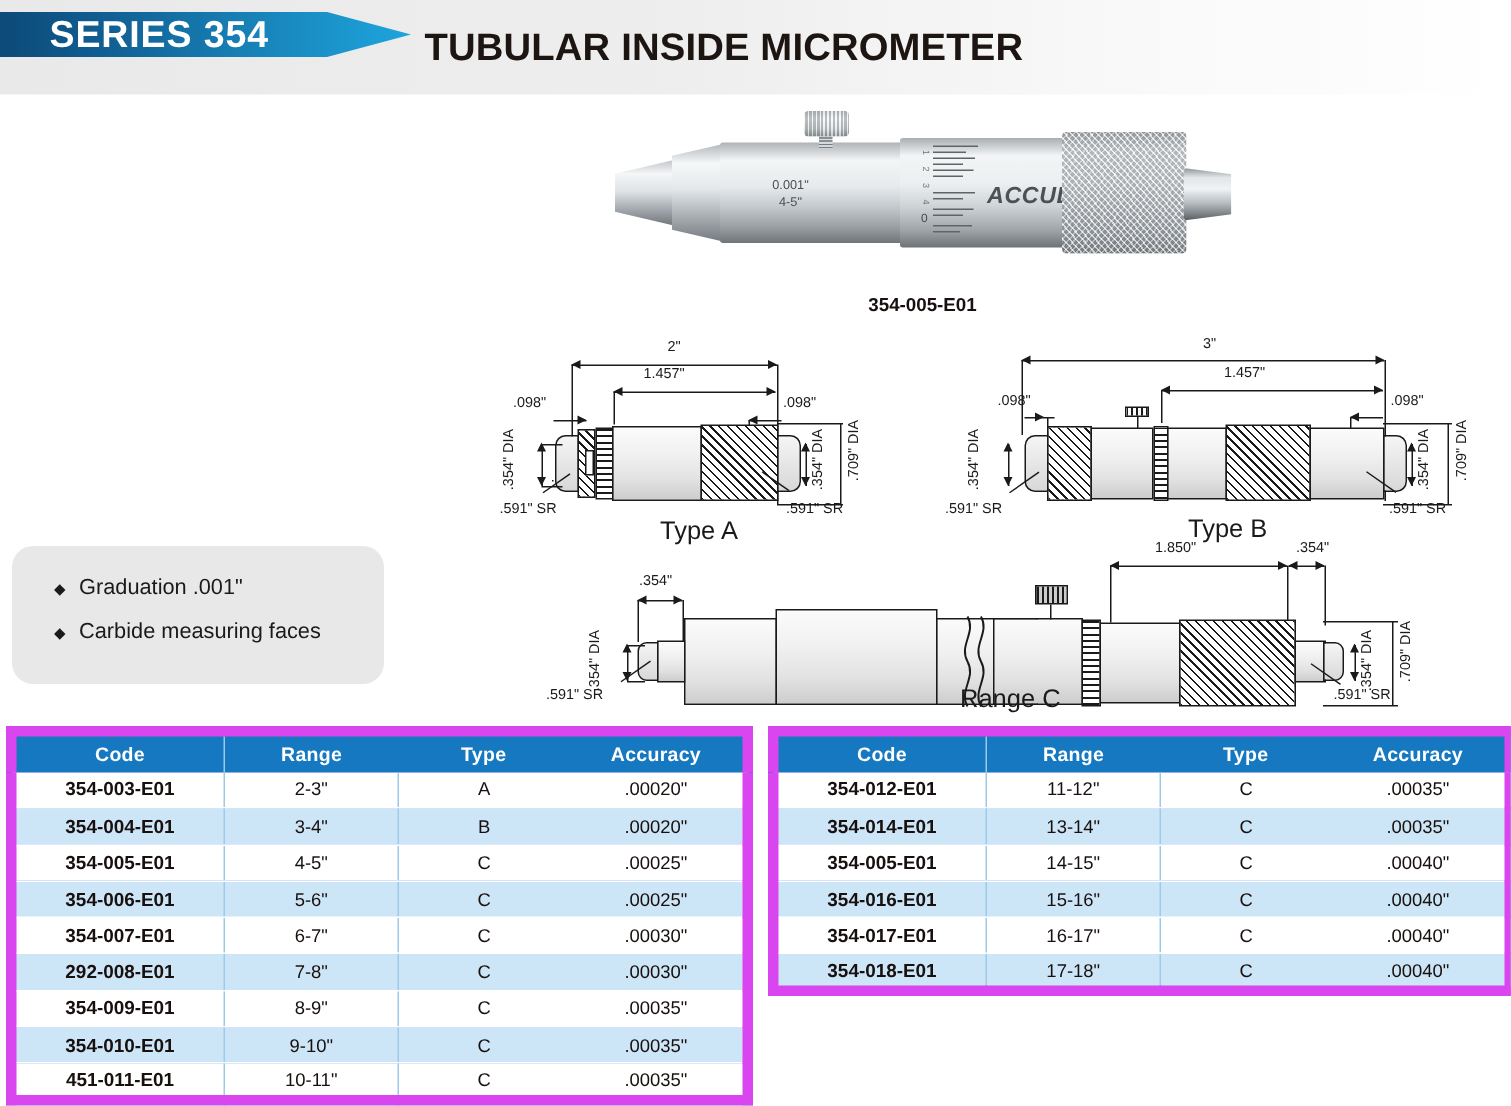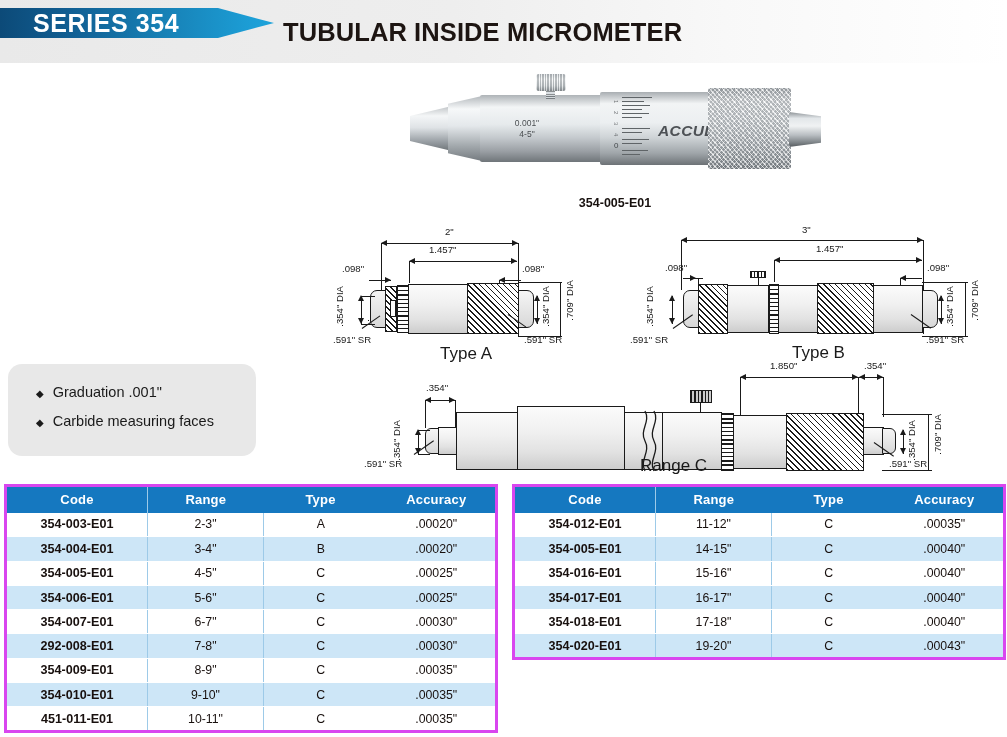--- a/index.html
+++ b/index.html
@@ -164,21 +164,21 @@
     padding: 20px 0 0 28px;
   }
   .feat { display: flex; align-items: baseline; margin-bottom: 13px; }
   .feat-bullet { font-size: 10px; color: #1a1a1a; margin-right: 9px; line-height: 1; }
   .feat-text { font-size: 14.5px; color: #1a1a1a; }
 
   
   .spec-table {
     position: absolute; width: 491px;
     border-collapse: collapse; border-spacing: 0;
-    border: 3px solid #d946ef;
+    border: 7px solid #d946ef;
     table-layout: fixed;
     background: #1d4ed8;
   }
   #table-left  { left: 4px;   top: 484px; }
   #table-right { left: 512px; top: 484px; }
   .spec-table thead th {
     background: #1578c0; color: #ffffff;
     font-size: 13px; font-weight: bold;
     height: 27px; text-align: center;
     border: 0; letter-spacing: .2px;
@@ -516,20 +516,26 @@
       </tr>
     </thead>
     <tbody id="tbody-right">
         <tr>
           <td class="c-code">354-012-E01</td>
           <td class="c-range">11-12"</td>
           <td class="c-type">C</td>
           <td class="c-acc">.00035"</td>
         </tr>
         <tr>
+          <td class="c-code">354-014-E01</td>
+          <td class="c-range">13-14"</td>
+          <td class="c-type">C</td>
+          <td class="c-acc">.00035"</td>
+        </tr>
+        <tr>
           <td class="c-code">354-005-E01</td>
           <td class="c-range">14-15"</td>
           <td class="c-type">C</td>
           <td class="c-acc">.00040"</td>
         </tr>
         <tr>
           <td class="c-code">354-016-E01</td>
           <td class="c-range">15-16"</td>
           <td class="c-type">C</td>
           <td class="c-acc">.00040"</td>
@@ -539,22 +545,16 @@
           <td class="c-range">16-17"</td>
           <td class="c-type">C</td>
           <td class="c-acc">.00040"</td>
         </tr>
         <tr>
           <td class="c-code">354-018-E01</td>
           <td class="c-range">17-18"</td>
           <td class="c-type">C</td>
           <td class="c-acc">.00040"</td>
         </tr>
-        <tr>
-          <td class="c-code">354-020-E01</td>
-          <td class="c-range">19-20"</td>
-          <td class="c-type">C</td>
-          <td class="c-acc">.00043"</td>
-        </tr>
       </tbody>
   </table>
 
 </div>
 
 </body></html>

